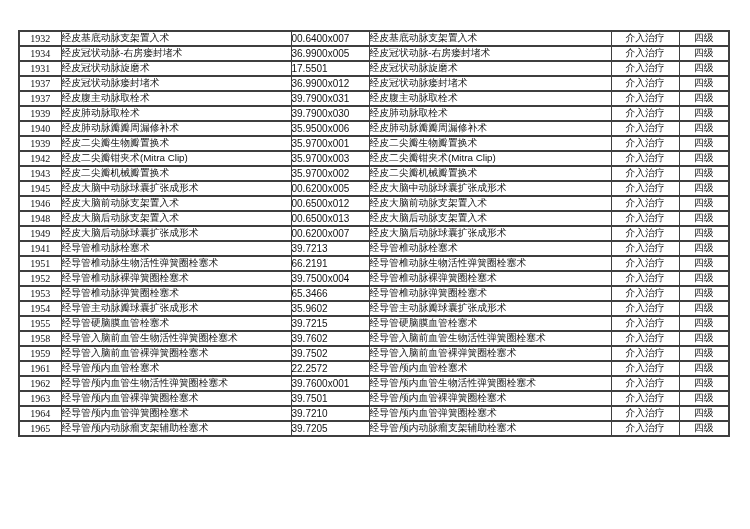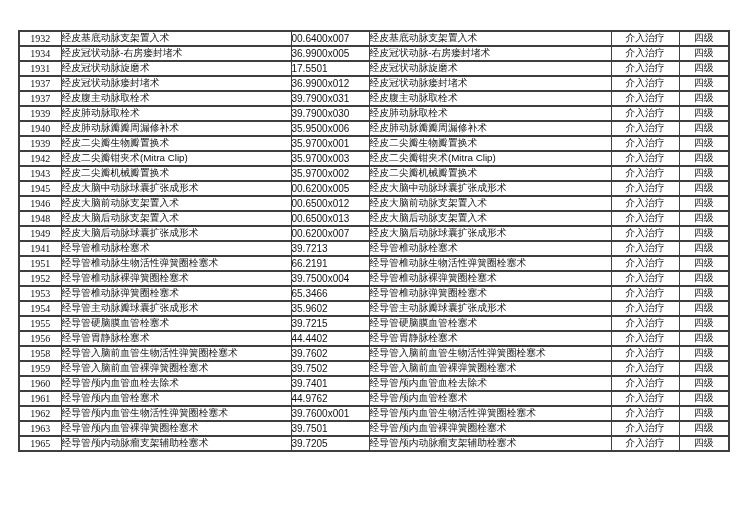--- a/index.html
+++ b/index.html
@@ -232,72 +232,64 @@
   </tr>
         <tr>
     <td class="c-no">1955</td>
     <td class="c-name">经导管硬脑膜血管栓塞术</td>
     <td class="c-code">39.7215</td>
     <td class="c-name">经导管硬脑膜血管栓塞术</td>
     <td class="c-cat">介入治疗</td>
     <td class="c-lvl">四级</td>
   </tr>
         <tr>
-    <td class="c-no">1956</td>
-    <td class="c-name">经导管胃静脉栓塞术</td>
-    <td class="c-code">44.4402</td>
-    <td class="c-name">经导管胃静脉栓塞术</td>
-    <td class="c-cat">介入治疗</td>
-    <td class="c-lvl">四级</td>
-  </tr>
-        <tr>
     <td class="c-no">1958</td>
     <td class="c-name">经导管入脑前血管生物活性弹簧圈栓塞术</td>
     <td class="c-code">39.7602</td>
     <td class="c-name">经导管入脑前血管生物活性弹簧圈栓塞术</td>
     <td class="c-cat">介入治疗</td>
     <td class="c-lvl">四级</td>
   </tr>
         <tr>
     <td class="c-no">1959</td>
     <td class="c-name">经导管入脑前血管裸弹簧圈栓塞术</td>
     <td class="c-code">39.7502</td>
     <td class="c-name">经导管入脑前血管裸弹簧圈栓塞术</td>
     <td class="c-cat">介入治疗</td>
     <td class="c-lvl">四级</td>
   </tr>
         <tr>
-    <td class="c-no">1960</td>
-    <td class="c-name">经导管颅内血管血栓去除术</td>
-    <td class="c-code">39.7401</td>
-    <td class="c-name">经导管颅内血管血栓去除术</td>
-    <td class="c-cat">介入治疗</td>
-    <td class="c-lvl">四级</td>
-  </tr>
-        <tr>
     <td class="c-no">1961</td>
     <td class="c-name">经导管颅内血管栓塞术</td>
-    <td class="c-code">44.9762</td>
+    <td class="c-code">22.2572</td>
     <td class="c-name">经导管颅内血管栓塞术</td>
     <td class="c-cat">介入治疗</td>
     <td class="c-lvl">四级</td>
   </tr>
         <tr>
     <td class="c-no">1962</td>
     <td class="c-name">经导管颅内血管生物活性弹簧圈栓塞术</td>
     <td class="c-code">39.7600x001</td>
     <td class="c-name">经导管颅内血管生物活性弹簧圈栓塞术</td>
     <td class="c-cat">介入治疗</td>
     <td class="c-lvl">四级</td>
   </tr>
         <tr>
     <td class="c-no">1963</td>
     <td class="c-name">经导管颅内血管裸弹簧圈栓塞术</td>
     <td class="c-code">39.7501</td>
     <td class="c-name">经导管颅内血管裸弹簧圈栓塞术</td>
+    <td class="c-cat">介入治疗</td>
+    <td class="c-lvl">四级</td>
+  </tr>
+        <tr>
+    <td class="c-no">1964</td>
+    <td class="c-name">经导管颅内血管弹簧圈栓塞术</td>
+    <td class="c-code">39.7210</td>
+    <td class="c-name">经导管颅内血管弹簧圈栓塞术</td>
     <td class="c-cat">介入治疗</td>
     <td class="c-lvl">四级</td>
   </tr>
         <tr>
     <td class="c-no">1965</td>
     <td class="c-name">经导管颅内动脉瘤支架辅助栓塞术</td>
     <td class="c-code">39.7205</td>
     <td class="c-name">经导管颅内动脉瘤支架辅助栓塞术</td>
     <td class="c-cat">介入治疗</td>
     <td class="c-lvl">四级</td>

